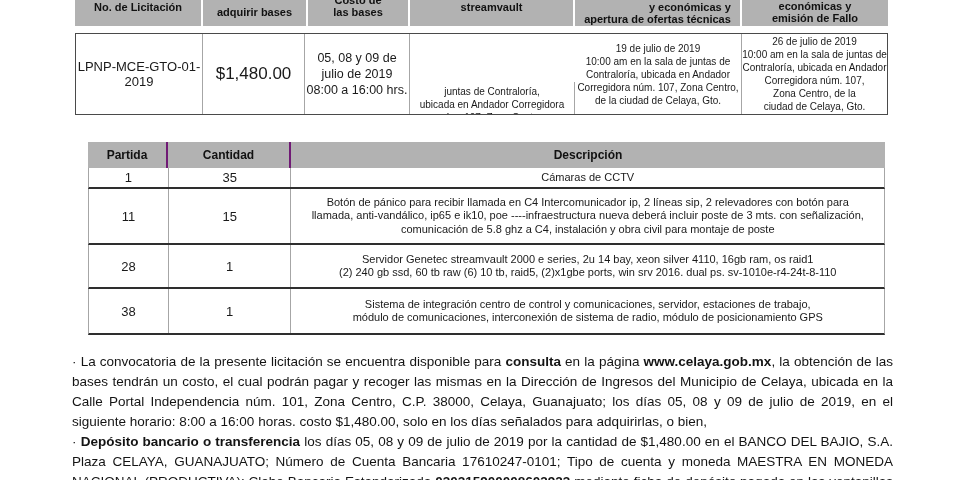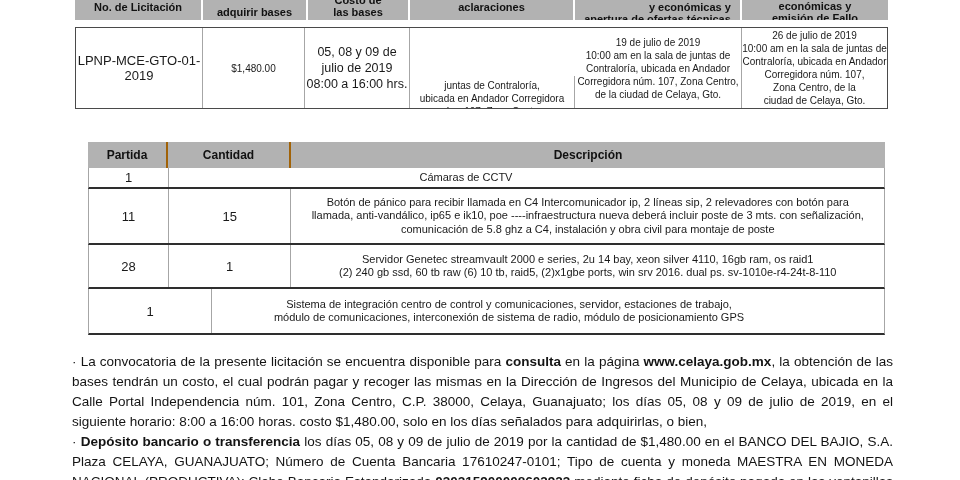--- a/index.html
+++ b/index.html
@@ -3,21 +3,21 @@
 <meta charset="utf-8">
 <style>
   html,body{margin:0;padding:0;background:#ffffff;}
   .page{
     position:relative;width:960px;height:480px;overflow:hidden;background:#fff;
     font-family:"Liberation Sans",sans-serif;color:#1a1a1a;
     -webkit-font-smoothing:antialiased;
   }
   
   .t1{position:absolute;left:75px;top:0;width:813px;}
-  .t1h{display:flex;height:20px;overflow:hidden;}
+  .t1h{display:flex;height:26px;overflow:hidden;}
   .t1h .hc{
     background:var(--header-bg,#b2b2b2);
     box-sizing:border-box;border-right:2px solid #fff;
     display:flex;justify-content:center;overflow:hidden;
     font-weight:bold;font-size:11px;line-height:12px;text-align:center;color:#111;
   }
   .t1h .hc:last-child{border-right:none;}
   .hc span{display:block;white-space:pre-line;}
   .hc.c1{width:128px;} .hc.c2{width:102px;} .hc.c3{width:105px;}
   .hc.c4{width:165px;} .hc.c5{width:167px;text-align:right;} .hc.c6{width:146px;}
@@ -28,30 +28,30 @@
     display:flex;margin-top:7px;height:82px;box-sizing:border-box;
     border:1px solid #4a4a4a;
   }
   .t1r .dc{
     box-sizing:border-box;border-right:1px solid #a6a6a6;
     display:flex;align-items:center;justify-content:center;
     text-align:center;white-space:pre-line;overflow:hidden;
   }
   .t1r .dc:last-child{border-right:none;}
   .dc.c1{width:127px;font-size:13px;}
-  .dc.c2{width:102px;font-size:10px;}
+  .dc.c2{width:102px;font-size:17px;}
   .dc.c3{width:105px;font-size:12.5px;line-height:16px;}
   .dc.c4{width:165px;font-size:10px;line-height:13px;margin-top:48px;}
   .dc.c5{width:167px;font-size:10px;line-height:13px;}
   .dc.c6{width:145px;font-size:10px;line-height:13px;}
   
   .t2{position:absolute;left:88px;top:142px;width:797px;}
   .t2h{display:flex;height:26px;}
   .t2h .hc2{
-    background:var(--header-bg,#b2b2b2);box-sizing:border-box;border-right:2px solid #a16207;
+    background:var(--header-bg,#b2b2b2);box-sizing:border-box;border-right:2px solid #701a75;
     display:flex;align-items:center;justify-content:center;
     font-weight:bold;font-size:12px;color:#111;
   }
   .t2h .hc2:last-child{border-right:none;}
   .t2 .w1{width:80px;} .t2 .w2{width:123px;} .t2 .w3{width:594px;}
   .t2 .trow{
     display:flex;box-sizing:border-box;border-bottom:2px solid #2e2e2e;
     border-left:1px solid #a6a6a6;border-right:1px solid #a6a6a6;
   }
   .t2 .trow:first-of-type{margin-top:2px;}
@@ -83,21 +83,21 @@
           <span>No. de Licitación</span>
         </div>
       <div class="hc c3">
           <span>adquirir bases</span>
         </div>
       <div class="hc c2">
           <span>Costo de
 las bases</span>
         </div>
       <div class="hc c4">
-          <span>aclaraciones</span>
+          <span>streamvault</span>
         </div>
       <div class="hc c5">
           <span>y económicas y
 apertura de ofertas técnicas</span>
         </div>
       <div class="hc c6">
           <span>económicas y
 emisión de Fallo</span>
         </div>
     </div>
@@ -128,36 +128,38 @@
   </div>
 
   <div class="t2">
     <div class="t2h">
       <div class="hc2 w1">Partida</div>
       <div class="hc2 w2">Cantidad</div>
       <div class="hc2 w3">Descripción</div>
     </div>
     <div class="trow r1">
       <div class="tc num w1">1</div>
+      <div class="tc num w2">35</div>
       <div class="tc desc w3">Cámaras de CCTV</div>
     </div>
     <div class="trow r2">
       <div class="tc num w1">11</div>
       <div class="tc num w2">15</div>
       <div class="tc desc w3">Botón de pánico para recibir llamada en C4 Intercomunicador ip, 2 líneas sip, 2 relevadores con botón para
 llamada, anti-vandálico, ip65 e ik10, poe ----infraestructura nueva deberá incluir poste de 3 mts. con señalización,
 comunicación de 5.8 ghz a C4, instalación y obra civil para montaje de poste</div>
     </div>
     <div class="trow r3">
       <div class="tc num w1">28</div>
       <div class="tc num w2">1</div>
       <div class="tc desc w3">Servidor Genetec streamvault 2000 e series, 2u 14 bay, xeon silver 4110, 16gb ram, os raid1
 (2) 240 gb ssd, 60 tb raw (6) 10 tb, raid5, (2)x1gbe ports, win srv 2016. dual ps. sv-1010e-r4-24t-8-110</div>
     </div>
     <div class="trow r4">
+      <div class="tc num w1">38</div>
       <div class="tc num w2">1</div>
       <div class="tc desc w3">Sistema de integración centro de control y comunicaciones, servidor, estaciones de trabajo,
 módulo de comunicaciones, interconexión de sistema de radio, módulo de posicionamiento GPS</div>
     </div>
   </div>
 
   <div class="notes">
     <p><span>· La convocatoria de la presente licitación se encuentra disponible para </span><span class="b">consulta</span><span> en la página </span><span class="b">www.celaya.gob.mx</span><span>, la obtención de las bases tendrán un costo, el cual podrán pagar y recoger las mismas en la Dirección de Ingresos del Municipio de Celaya, ubicada en la Calle Portal Independencia núm. 101, Zona Centro, C.P. 38000, Celaya, Guanajuato; los días 05, 08 y 09 de julio de 2019, en el siguiente horario: 8:00 a 16:00 horas. costo $1,480.00, solo en los días señalados para adquirirlas, o bien,</span></p>
     <p><span>· </span><span class="b">Depósito bancario o transferencia</span><span> los días 05, 08 y 09 de julio de 2019 por la cantidad de $1,480.00 en el BANCO DEL BAJIO, S.A. Plaza CELAYA, GUANAJUATO; Número de Cuenta Bancaria 17610247-0101; Tipo de cuenta y moneda MAESTRA EN MONEDA NACIONAL (PRODUCTIVA); Clabe Bancaria Estandarizada </span><span class="b">030215900008603923</span><span> mediante ficha de depósito pagada en las ventanillas del</span></p>
   </div>

